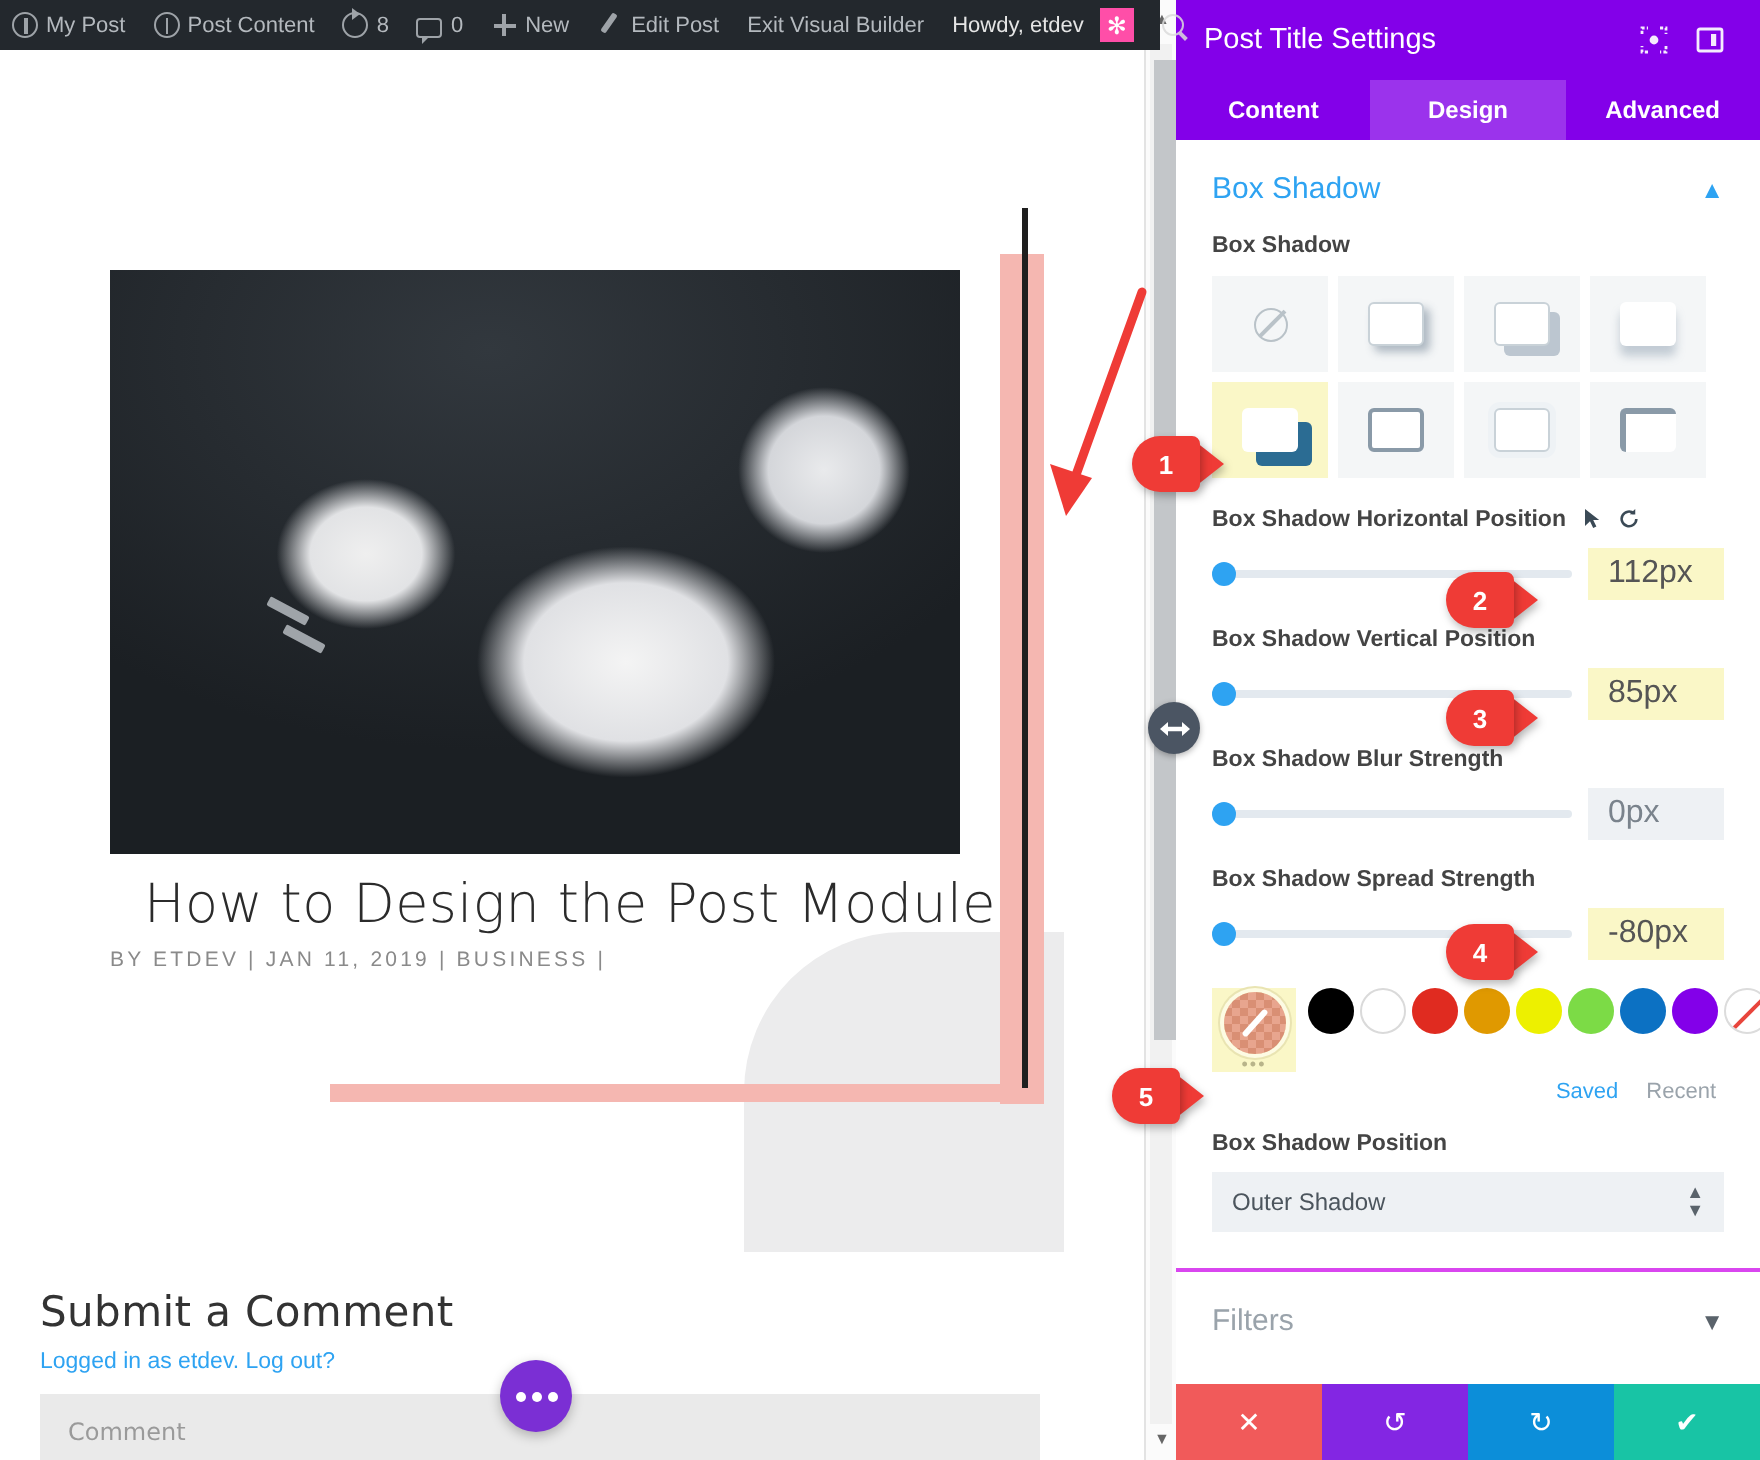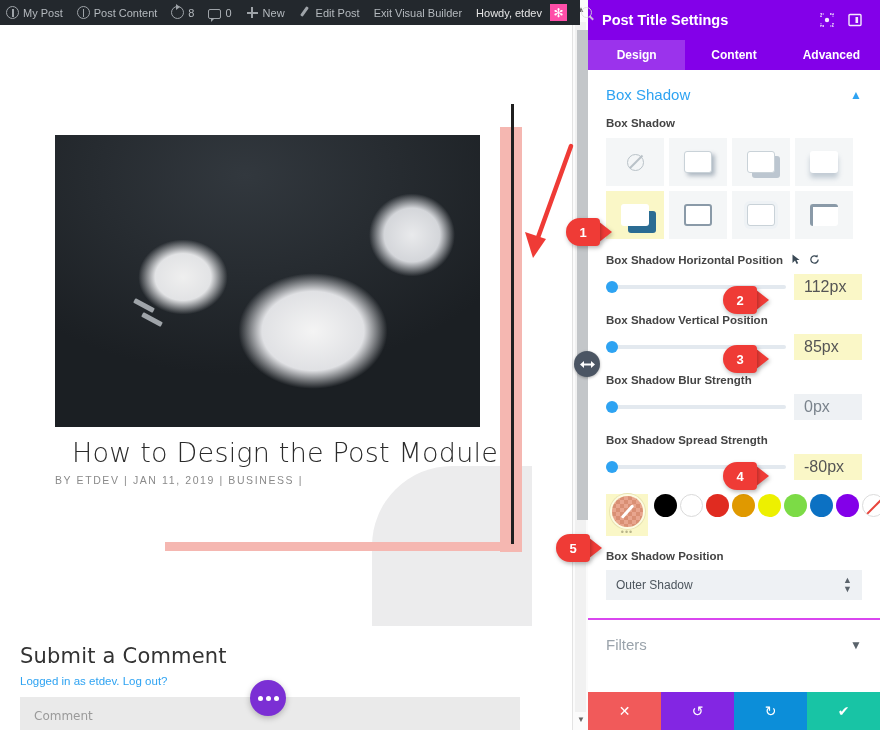--- a/index.html
+++ b/index.html
@@ -137,21 +137,21 @@
   .panel {
     position: absolute; left: 588px; top: 0; width: 292px; height: 730px;
     background: #fff; z-index: 20; overflow: hidden;
     display: flex; flex-direction: column;
   }
   .panel-header {
     height: 40px; background: #8300e9; color: #fff;
     display: flex; align-items: center; padding: 0 14px;
     flex: 0 0 40px;
   }
-  .panel-title { font-size: 14.5px; font-weight: bold; flex: 1; }
+  .panel-title { font-size: 14.5px; font-weight: normal; flex: 1; }
   .hdr-icon {
     width: 22px; height: 22px; display:flex; align-items:center; justify-content:center;
     margin-left: 6px; opacity: .92;
   }
   .panel-tabs { height: 30px; display: flex; background: #8300e9; flex: 0 0 30px; }
   .ptab {
     flex: 1; display: flex; align-items: center; justify-content: center;
     color: #fff; font-size: 12px; font-weight: bold;
   }
   .ptab.active { background: #9b33ec; }
@@ -367,22 +367,22 @@
       </div>
       <div class="hdr-icon">
         <svg width="14" height="14" viewBox="0 0 14 14">
           <rect x="1" y="1.5" width="12" height="11" stroke="#fff" stroke-width="1.4" fill="none" rx="1"></rect>
           <rect x="7.5" y="4" width="2.6" height="6" fill="#fff"></rect>
         </svg>
       </div>
     </div>
 
     <div class="panel-tabs">
+      <div class="ptab">Content</div>
       <div class="ptab active">Design</div>
-      <div class="ptab">Content</div>
       <div class="ptab">Advanced</div>
     </div>
 
     <div class="panel-body">
 
       <div class="section-head">
         <div class="t">Box Shadow</div>
         <div class="chev">▲</div>
       </div>
 
@@ -480,20 +480,24 @@
           <div class="sw" style="background:#000000"></div>
           <div class="sw wt" style="background:#FFFFFF"></div>
           <div class="sw" style="background:#E02B20"></div>
           <div class="sw" style="background:#E09900"></div>
           <div class="sw" style="background:#EDF000"></div>
           <div class="sw" style="background:#7CDB46"></div>
           <div class="sw" style="background:#0C71C3"></div>
           <div class="sw" style="background:#8300E9"></div>
           <div class="sw transparent"></div>
         </div>
+        <div class="saved-recent">
+          <span class="saved">Saved</span>
+          <span class="recent">Recent</span>
+        </div>
       </div>
 
       <div class="field">
         <div class="field-label">Box Shadow Position</div>
         <div class="select-box">
           <span class="v">Outer Shadow</span>
           <span class="ar">▲<br>▼</span>
         </div>
       </div>
 

